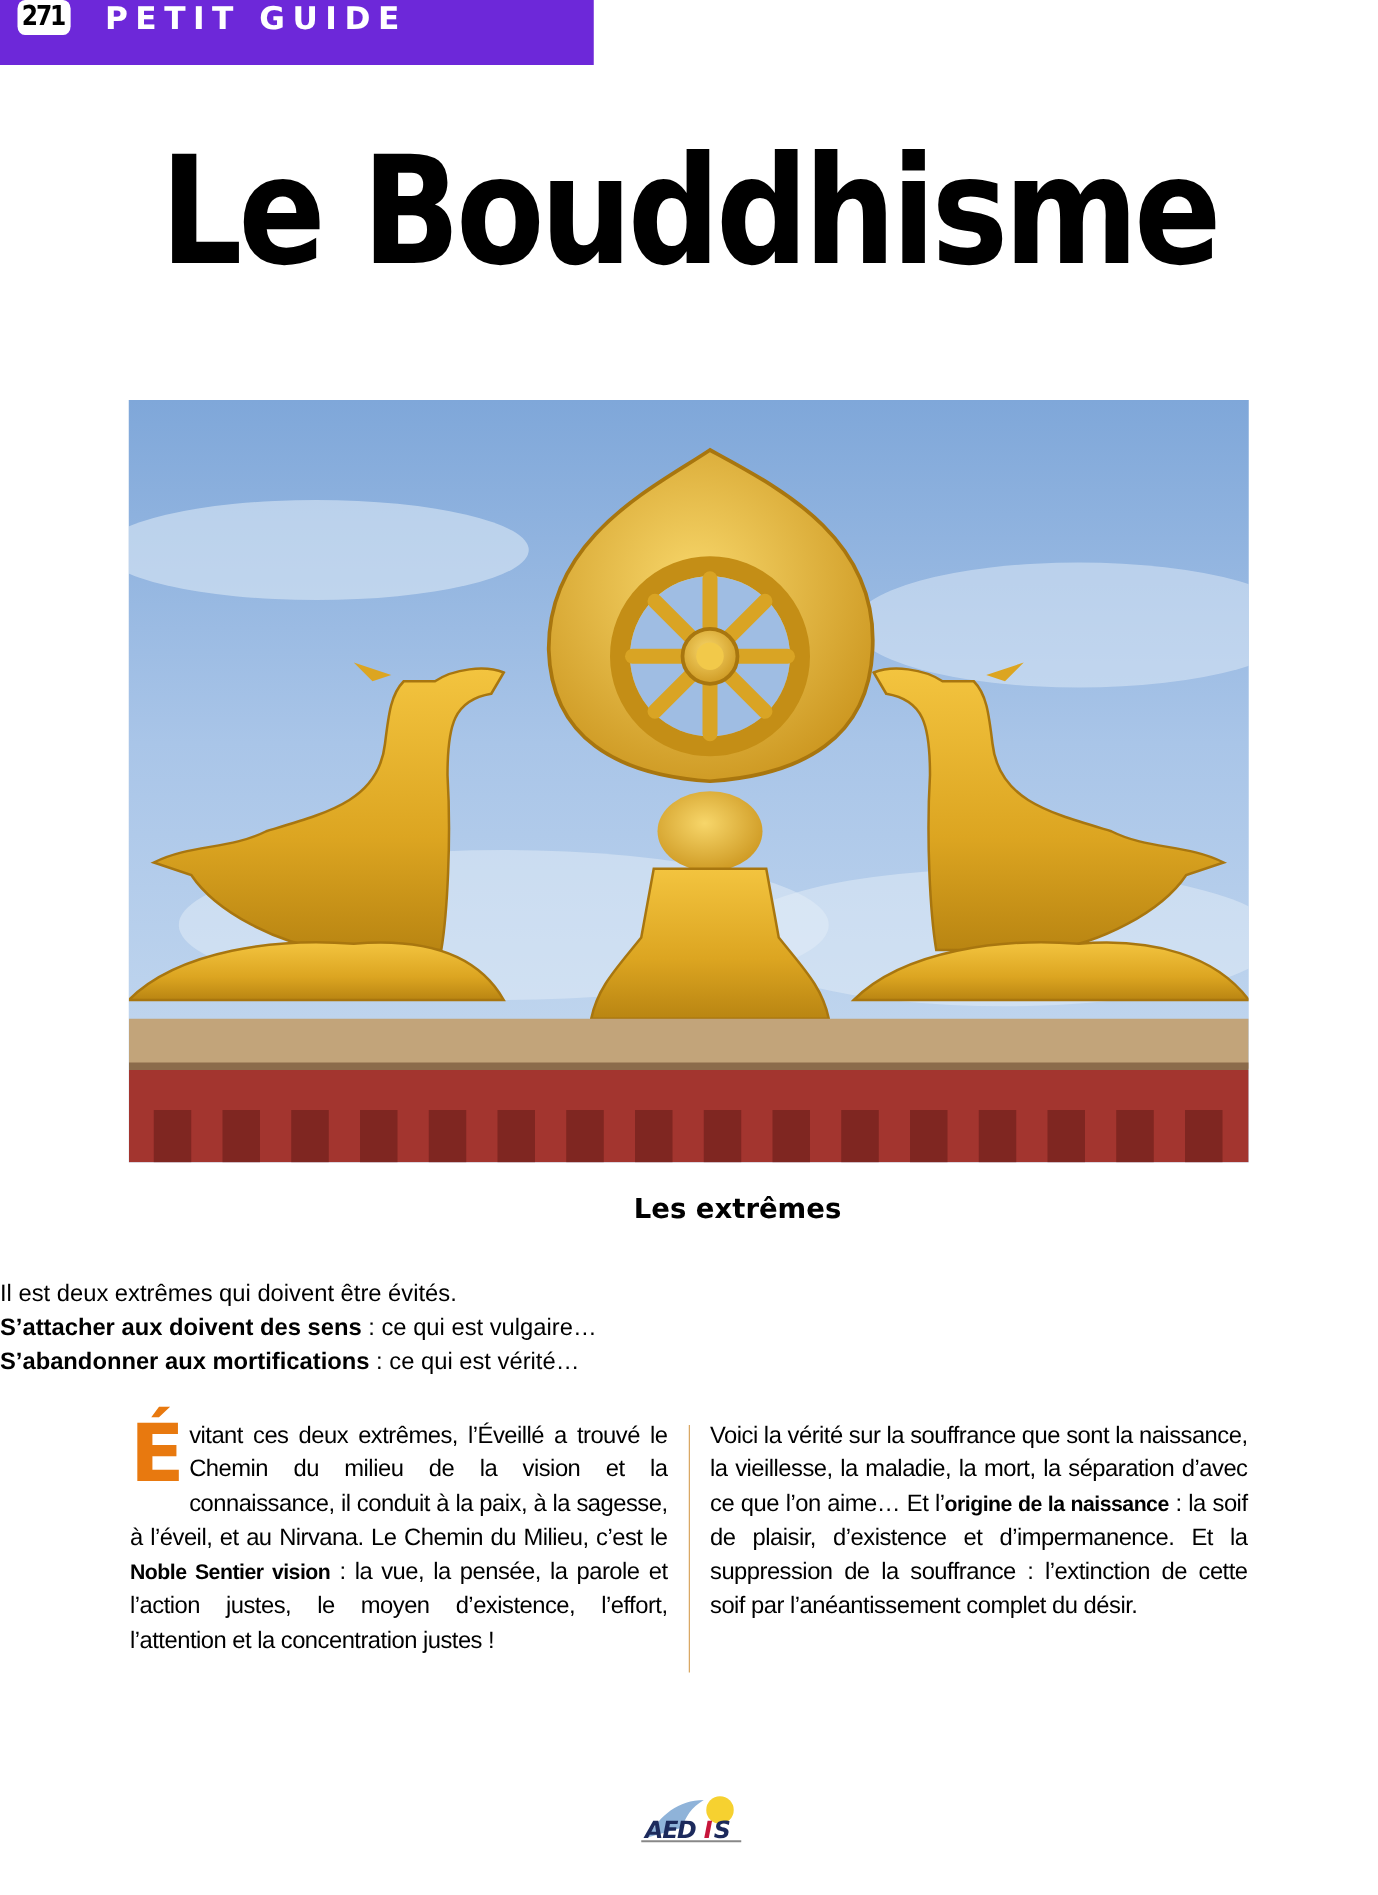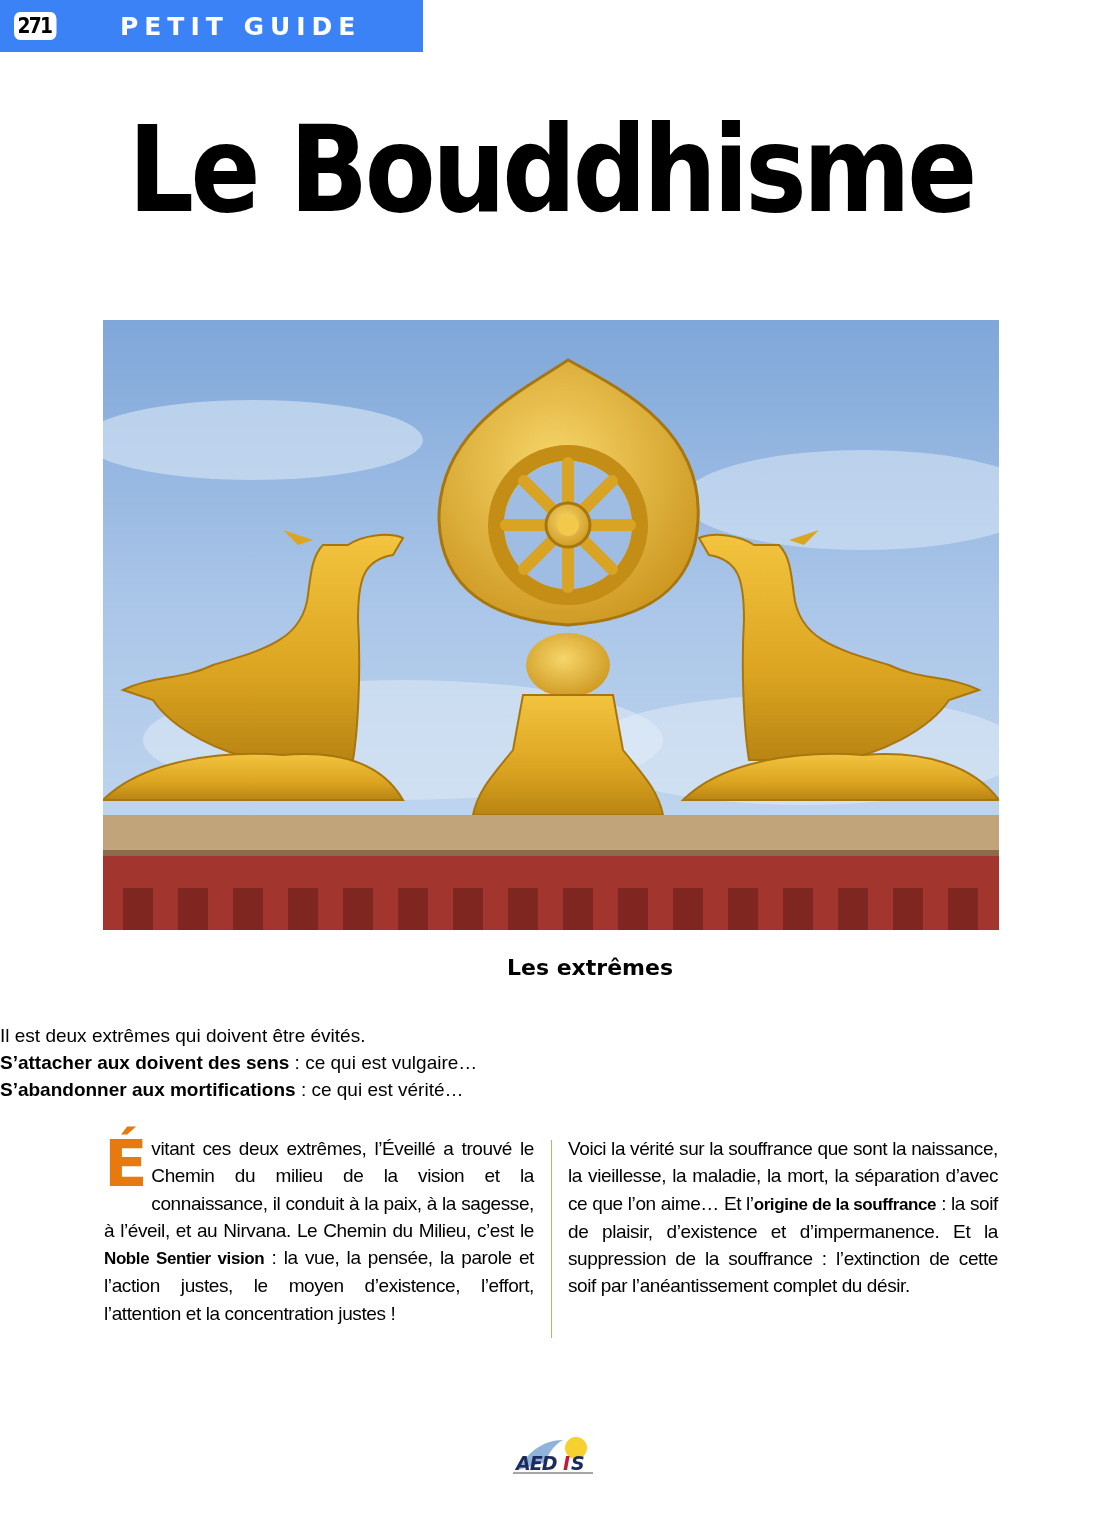--- a/index.html
+++ b/index.html
@@ -1,25 +1,25 @@
 <!DOCTYPE html>
 <html><head>
 <meta charset="utf-8">
 <style>
   html, body { margin: 0; padding: 0; background: #ffffff; }
   body { width: 1102px; height: 1516px; position: relative; overflow: hidden;
          font-family: "Liberation Sans", "DejaVu Sans", sans-serif; color: #111; }
 
-  .banner { position: absolute; left: 0; top: 0; width: 423px; height: 52px;
-            background: #3b82f6; display: flex; align-items: center; }
+  .banner { position: absolute; left: 0; top: 0; width: 475px; height: 52px;
+            background: #6d28d9; display: flex; align-items: flex-start; }
   .banner .num { margin-left: 14px; background: #fff; color: #000; border-radius: 7px;
                  font-family: "DejaVu Sans", sans-serif; font-weight: bold; font-size: 22px;
                  letter-spacing: -2px; padding: 2px 6px 2px 4px; line-height: 24px;
                  transform: scaleX(0.85); transform-origin: left center; }
-  .banner .label { margin-left: 56px; color: #fff; font-family: "DejaVu Sans", sans-serif;
+  .banner .label { margin-left: 20px; color: #fff; font-family: "DejaVu Sans", sans-serif;
                    font-weight: bold; font-size: 25px; letter-spacing: 6px; }
 
   .title { position: absolute; left: 0; width: 1102px; top: 95px; text-align: center;
            font-family: "DejaVu Sans", sans-serif; font-weight: bold; font-size: 120px;
            letter-spacing: -4px; line-height: 150px; color: #000;
            transform: scaleX(0.86); transform-origin: center; }
 
   .photo { position: absolute; left: 103px; top: 320px; width: 896px; height: 610px;
            overflow: hidden; background: linear-gradient(180deg,#7fa7d9 0%,#a9c5e8 45%,#c9dcf1 100%); }
   .photo svg { position: absolute; left: 0; top: 0; }
@@ -139,21 +139,21 @@
   <span class="line"><b>S’abandonner aux mortifications</b><span> : ce qui est vérité…</span></span>
 </div>
 
 <div class="col left">
   <span class="dropcap">É</span><span>vitant ces deux extrêmes, l’Éveillé a trouvé le Chemin du milieu de la vision et la connaissance, il conduit à la paix, à la sagesse, à l’éveil, et au Nirvana. Le Chemin du Milieu, c’est le </span><b>Noble Sentier vision</b><span> : la vue, la pensée, la parole et l’action justes, le moyen d’existence, l’effort, l’attention et la concentration justes !</span>
 </div>
 
 <div class="separator"></div>
 
 <div class="col right">
-  <span>Voici la vérité sur la souffrance que sont la naissance, la vieillesse, la maladie, la mort, la séparation d’avec ce que l’on aime… Et l’</span><b>origine de la souffrance</b><span> : la soif de plaisir, d’existence et d’impermanence. Et la suppression de la souffrance : l’extinction de cette soif par l’anéantissement complet du désir.</span>
+  <span>Voici la vérité sur la souffrance que sont la naissance, la vieillesse, la maladie, la mort, la séparation d’avec ce que l’on aime… Et l’</span><b>origine de la naissance</b><span> : la soif de plaisir, d’existence et d’impermanence. Et la suppression de la souffrance : l’extinction de cette soif par l’anéantissement complet du désir.</span>
 </div>
 
 <div class="logo">
   <svg width="90" height="46" viewBox="0 0 90 46">
     <path d="M10 38 C 20 20, 35 8, 55 8 C 45 14, 40 22, 38 30 Z" fill="#8fb3d9"></path>
     <circle cx="68" cy="16" r="11" fill="#f6d130"></circle>
     <line x1="5" y1="41" x2="85" y2="41" stroke="#888" stroke-width="1.5"></line>
     <text x="8" y="38" font-family="DejaVu Sans, sans-serif" font-weight="bold" font-size="19" fill="#1c2a5c" letter-spacing="-1">AED</text>
     <text x="55" y="38" font-family="DejaVu Sans, sans-serif" font-weight="bold" font-size="19" fill="#c7153b">I</text>
     <text x="63" y="38" font-family="DejaVu Sans, sans-serif" font-weight="bold" font-size="19" fill="#1c2a5c">S</text>

